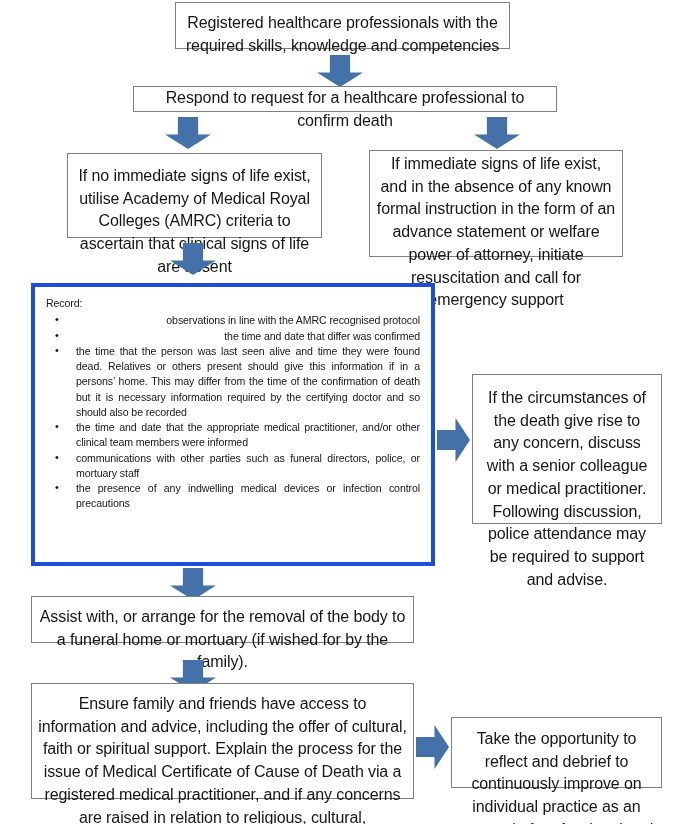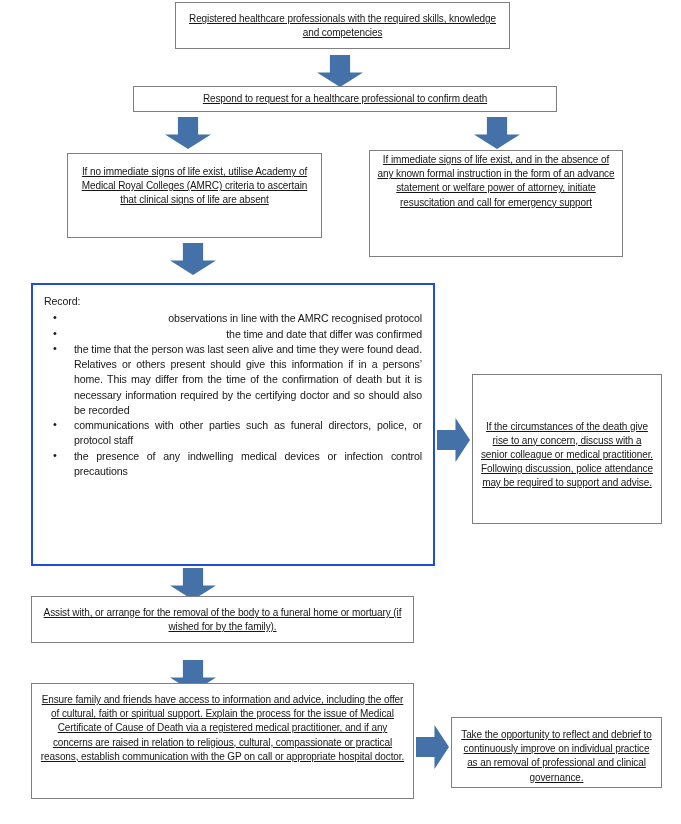--- a/index.html
+++ b/index.html
@@ -25,41 +25,39 @@
 
   
   .box {
     position: absolute;
     box-sizing: border-box;
     border: 1px solid #7f7f7f;
     background: #ffffff;
     display: flex;
     align-items: flex-start;
     justify-content: center;
-    font-size: 10px;
+    font-size: 16px;
     line-height: 1.42;
     color: #161616;
     letter-spacing: -0.1px;
-    text-decoration: underline;
   }
   .box .inner {
     width: 100%;
     text-align: center;
     padding: 0 6px;
     box-sizing: border-box;
   }
   .box.center-v {
-    align-items: center;
   }
 
   
   .record-box {
     position: absolute;
     box-sizing: border-box;
-    border: 2px solid #1d4ed8;
+    border: 4px solid #1d4ed8;
     background: #ffffff;
     font-size: 10.6px;
     line-height: 1.44;
     color: #161616;
     padding: 9px 11px 9px 11px;
     letter-spacing: -0.1px;
   }
   .record-title {
     margin: 0 0 2px 0;
     text-align: left;
@@ -128,28 +126,29 @@
   </div>
 
   <div class="arrow-down" style="left:170px; top:243px; width:46px; height:32px;"></div>
 
   <div class="record-box" style="left:31px; top:283px; width:404px; height:283px;">
     <div class="record-title">Record:</div>
     <ul class="record-list">
       <li class="nojust">observations in line with the AMRC recognised protocol</li>
       <li class="nojust">the time and date that differ was confirmed</li>
       <li>the time that the person was last seen alive and time they were found dead. Relatives or others present should give this information if in a persons’ home. This may differ from the time of the confirmation of death but it is necessary information required by the certifying doctor and so should also be recorded</li>
-      <li>communications with other parties such as funeral directors, police, or protocol staff</li>
+      <li>the time and date that the appropriate medical practitioner, and/or other clinical team members were informed</li>
+      <li>communications with other parties such as funeral directors, police, or mortuary staff</li>
       <li>the presence of any indwelling medical devices or infection control precautions</li>
     </ul>
   </div>
 
   <div class="arrow-right" style="left:437px; top:418px; width:33px; height:44px;"></div>
 
-  <div class="box" style="left:472px; top:374px; width:190px; height:150px; padding-top:12px;align-items:center;">
+  <div class="box" style="left:472px; top:374px; width:190px; height:150px; padding-top:12px;">
     <div class="inner">If the circumstances of the death give rise to any concern, discuss with a senior colleague or medical practitioner. Following discussion, police attendance may be required to support and advise.</div>
   </div>
 
   <div class="arrow-down" style="left:170px; top:568px; width:46px; height:32px;"></div>
 
   <div class="box" style="left:31px; top:596px; width:383px; height:47px; padding-top:9px;">
     <div class="inner">Assist with, or arrange for the removal of the body to a funeral home or mortuary (if wished for by the family).</div>
   </div>
 
   <div class="arrow-down" style="left:170px; top:660px; width:46px; height:32px;"></div>

